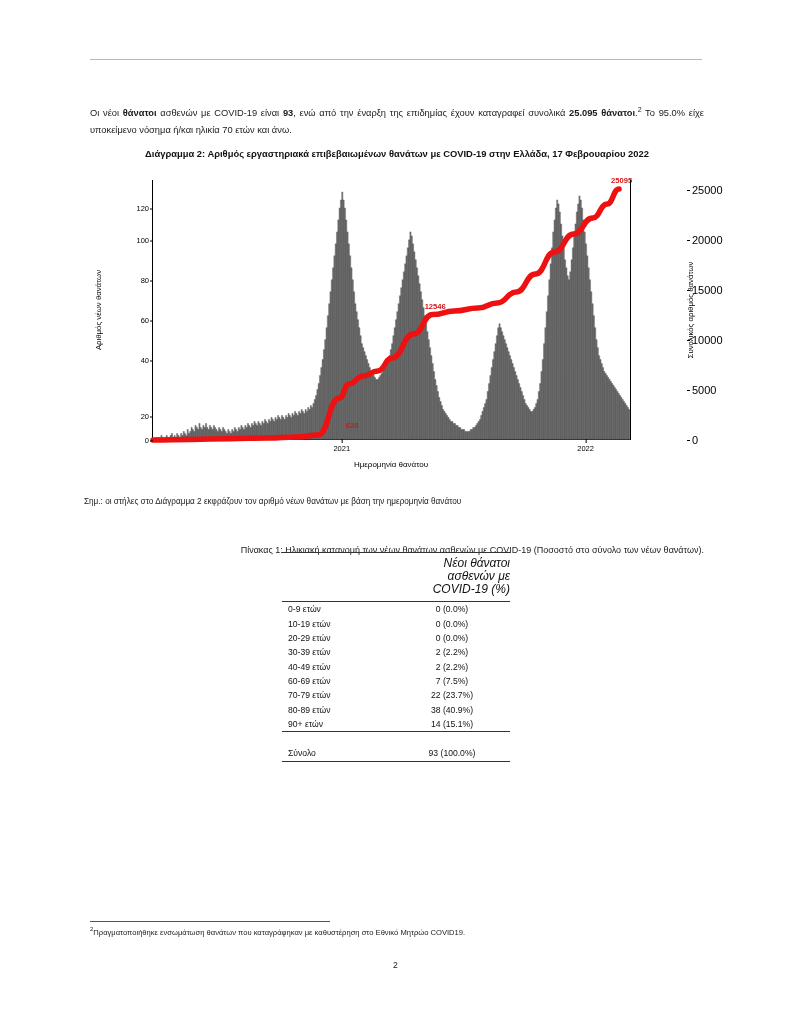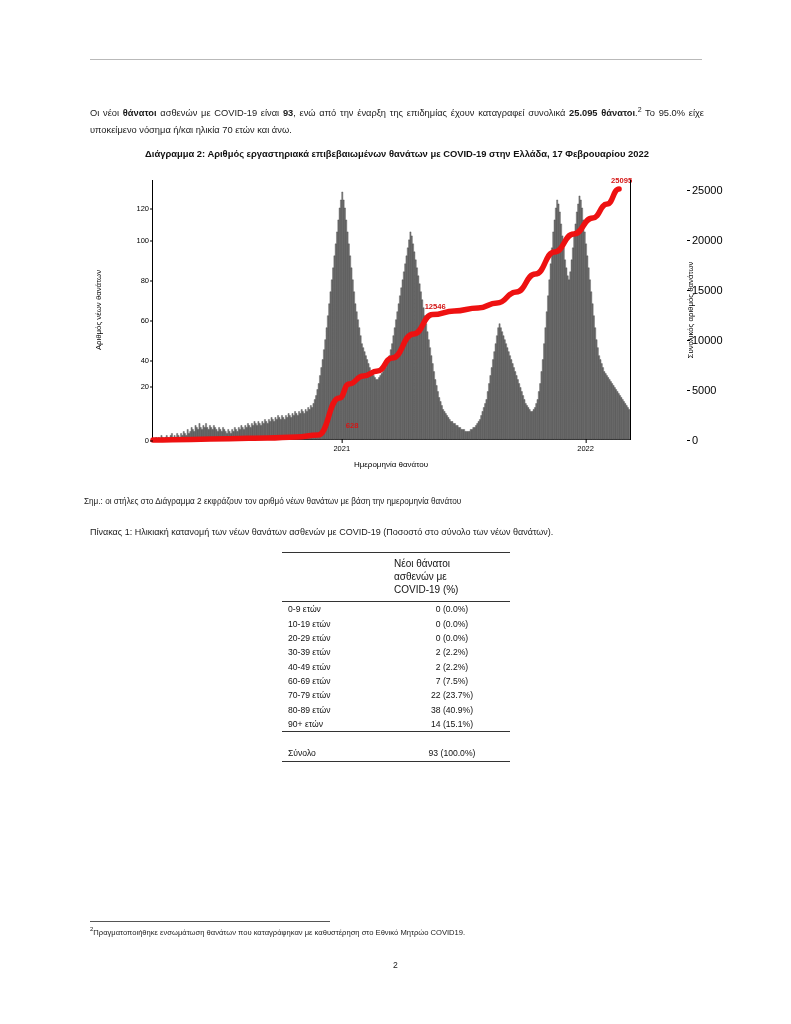--- a/index.html
+++ b/index.html
@@ -174,44 +174,45 @@
     position: absolute;
     left: 84px;
     top: 497px;
     font-size: 8.2px;
     color: #1a1a1a;
   }
   
   .table-title {
     position: absolute;
     left: 90px;
-    top: 527px;
+    top: 545px;
     width: 614px;
-    text-align: left;
+    text-align: right;
     font-size: 9px;
     color: #1a1a1a;
   }
   .tbl {
     position: absolute;
     left: 282px;
     top: 552px;
     width: 228px;
     border-collapse: collapse;
     font-size: 8.6px;
     color: #111;
   }
   .tbl th, .tbl td {
     padding: 0;
     font-weight: normal;
   }
   .tbl .hdr-cell {
-    text-align: left;
+    text-align: right;
     padding: 4px 0 5px 0;
     line-height: 13px;
-    font-size: 10px;
+    font-size: 12px;
+    font-style: italic;
   }
   .tbl thead tr.top-line th { border-top: 1px solid #333; }
   .tbl thead tr.bot-line th { border-bottom: 1px solid #333; }
   .tbl td.label { text-align: left; padding: 2.2px 0 2.2px 6px; }
   .tbl td.val { text-align: center; padding: 2.2px 0; }
   .tbl tr.gap td { padding-top: 9px; }
   .tbl tr.total td { border-top: 1px solid #333; padding-top: 16px; padding-bottom: 3px; }
   .tbl tr.last-line td { border-bottom: 1px solid #333; }
   
   .fn-rule {
@@ -258,21 +259,21 @@
     <div class="ylabel-right">Συνολικός αριθμός θανάτων</div>
 
     <div class="plot" id="plot">
       <svg class="bars" id="bars-svg" viewBox="0 0 478 260" preserveAspectRatio="none">
           <path d="M0.00,260L0.00,260.00L1.21,260.00L1.21,260ZM1.31,260L1.31,260.00L2.52,260.00L2.52,260ZM2.63,260L2.63,258.00L3.83,258.00L3.83,260ZM3.94,260L3.94,260.00L5.15,260.00L5.15,260ZM5.25,260L5.25,258.00L6.46,258.00L6.46,260ZM6.57,260L6.57,260.00L7.77,260.00L7.77,260ZM7.88,260L7.88,256.00L9.09,256.00L9.09,260ZM9.19,260L9.19,258.00L10.40,258.00L10.40,260ZM10.51,260L10.51,260.00L11.71,260.00L11.71,260ZM11.82,260L11.82,258.00L13.03,258.00L13.03,260ZM13.13,260L13.13,256.00L14.34,256.00L14.34,260ZM14.45,260L14.45,258.00L15.65,258.00L15.65,260ZM15.76,260L15.76,260.00L16.97,260.00L16.97,260ZM17.07,260L17.07,256.00L18.28,256.00L18.28,260ZM18.38,260L18.38,254.00L19.59,254.00L19.59,260ZM19.70,260L19.70,258.00L20.91,258.00L20.91,260ZM21.01,260L21.01,256.00L22.22,256.00L22.22,260ZM22.32,260L22.32,258.00L23.53,258.00L23.53,260ZM23.64,260L23.64,254.00L24.85,254.00L24.85,260ZM24.95,260L24.95,256.00L26.16,256.00L26.16,260ZM26.26,260L26.26,258.00L27.47,258.00L27.47,260ZM27.58,260L27.58,254.00L28.79,254.00L28.79,260ZM28.89,260L28.89,256.00L30.10,256.00L30.10,260ZM30.20,260L30.20,252.00L31.41,252.00L31.41,260ZM31.52,260L31.52,254.00L32.72,254.00L32.72,260ZM32.83,260L32.83,256.00L34.04,256.00L34.04,260ZM34.14,260L34.14,250.00L35.35,250.00L35.35,260ZM35.46,260L35.46,254.00L36.66,254.00L36.66,260ZM36.77,260L36.77,252.00L37.98,252.00L37.98,260ZM38.08,260L38.08,248.00L39.29,248.00L39.29,260ZM39.40,260L39.40,250.00L40.60,250.00L40.60,260ZM40.71,260L40.71,252.00L41.92,252.00L41.92,260ZM42.02,260L42.02,246.00L43.23,246.00L43.23,260ZM43.34,260L43.34,248.00L44.54,248.00L44.54,260ZM44.65,260L44.65,250.00L45.86,250.00L45.86,260ZM45.96,260L45.96,244.00L47.17,244.00L47.17,260ZM47.27,260L47.27,248.00L48.48,248.00L48.48,260ZM48.59,260L48.59,250.00L49.80,250.00L49.80,260ZM49.90,260L49.90,246.00L51.11,246.00L51.11,260ZM51.21,260L51.21,248.00L52.42,248.00L52.42,260ZM52.53,260L52.53,244.00L53.74,244.00L53.74,260ZM53.84,260L53.84,248.00L55.05,248.00L55.05,260ZM55.15,260L55.15,250.00L56.36,250.00L56.36,260ZM56.47,260L56.47,246.00L57.68,246.00L57.68,260ZM57.78,260L57.78,248.00L58.99,248.00L58.99,260ZM59.09,260L59.09,250.00L60.30,250.00L60.30,260ZM60.41,260L60.41,246.00L61.61,246.00L61.61,260ZM61.72,260L61.72,248.00L62.93,248.00L62.93,260ZM63.03,260L63.03,250.00L64.24,250.00L64.24,260ZM64.35,260L64.35,252.00L65.55,252.00L65.55,260ZM65.66,260L65.66,248.00L66.87,248.00L66.87,260ZM66.97,260L66.97,250.00L68.18,250.00L68.18,260ZM68.29,260L68.29,252.00L69.49,252.00L69.49,260ZM69.60,260L69.60,248.00L70.81,248.00L70.81,260ZM70.91,260L70.91,250.00L72.12,250.00L72.12,260ZM72.23,260L72.23,252.00L73.43,252.00L73.43,260ZM73.54,260L73.54,254.00L74.75,254.00L74.75,260ZM74.85,260L74.85,250.00L76.06,250.00L76.06,260ZM76.16,260L76.16,252.00L77.37,252.00L77.37,260ZM77.48,260L77.48,254.00L78.69,254.00L78.69,260ZM78.79,260L78.79,250.00L80.00,250.00L80.00,260ZM80.10,260L80.10,252.00L81.31,252.00L81.31,260ZM81.42,260L81.42,248.00L82.63,248.00L82.63,260ZM82.73,260L82.73,250.00L83.94,250.00L83.94,260ZM84.04,260L84.04,252.00L85.25,252.00L85.25,260ZM85.36,260L85.36,248.00L86.57,248.00L86.57,260ZM86.67,260L86.67,250.00L87.88,250.00L87.88,260ZM87.98,260L87.98,246.00L89.19,246.00L89.19,260ZM89.30,260L89.30,248.00L90.50,248.00L90.50,260ZM90.61,260L90.61,250.00L91.82,250.00L91.82,260ZM91.92,260L91.92,246.00L93.13,246.00L93.13,260ZM93.24,260L93.24,248.00L94.44,248.00L94.44,260ZM94.55,260L94.55,244.00L95.76,244.00L95.76,260ZM95.86,260L95.86,246.00L97.07,246.00L97.07,260ZM97.18,260L97.18,248.00L98.38,248.00L98.38,260ZM98.49,260L98.49,244.00L99.70,244.00L99.70,260ZM99.80,260L99.80,246.00L101.01,246.00L101.01,260ZM101.12,260L101.12,242.00L102.32,242.00L102.32,260ZM102.43,260L102.43,244.00L103.64,244.00L103.64,260ZM103.74,260L103.74,246.00L104.95,246.00L104.95,260ZM105.05,260L105.05,242.00L106.26,242.00L106.26,260ZM106.37,260L106.37,244.00L107.58,244.00L107.58,260ZM107.68,260L107.68,246.00L108.89,246.00L108.89,260ZM108.99,260L108.99,242.00L110.20,242.00L110.20,260ZM110.31,260L110.31,244.00L111.52,244.00L111.52,260ZM111.62,260L111.62,240.00L112.83,240.00L112.83,260ZM112.93,260L112.93,242.00L114.14,242.00L114.14,260ZM114.25,260L114.25,244.00L115.46,244.00L115.46,260ZM115.56,260L115.56,240.00L116.77,240.00L116.77,260ZM116.87,260L116.87,242.00L118.08,242.00L118.08,260ZM118.19,260L118.19,238.00L119.39,238.00L119.39,260ZM119.50,260L119.50,240.00L120.71,240.00L120.71,260ZM120.81,260L120.81,242.00L122.02,242.00L122.02,260ZM122.13,260L122.13,238.00L123.33,238.00L123.33,260ZM123.44,260L123.44,240.00L124.65,240.00L124.65,260ZM124.75,260L124.75,236.00L125.96,236.00L125.96,260ZM126.07,260L126.07,238.00L127.27,238.00L127.27,260ZM127.38,260L127.38,240.00L128.59,240.00L128.59,260ZM128.69,260L128.69,236.00L129.90,236.00L129.90,260ZM130.01,260L130.01,238.00L131.21,238.00L131.21,260ZM131.32,260L131.32,240.00L132.53,240.00L132.53,260ZM132.63,260L132.63,236.00L133.84,236.00L133.84,260ZM133.95,260L133.95,238.00L135.15,238.00L135.15,260ZM135.26,260L135.26,234.00L136.47,234.00L136.47,260ZM136.57,260L136.57,236.00L137.78,236.00L137.78,260ZM137.88,260L137.88,238.00L139.09,238.00L139.09,260ZM139.20,260L139.20,234.00L140.41,234.00L140.41,260ZM140.51,260L140.51,236.00L141.72,236.00L141.72,260ZM141.82,260L141.82,232.00L143.03,232.00L143.03,260ZM143.14,260L143.14,234.00L144.35,234.00L144.35,260ZM144.45,260L144.45,236.00L145.66,236.00L145.66,260ZM145.76,260L145.76,232.00L146.97,232.00L146.97,260ZM147.08,260L147.08,234.00L148.29,234.00L148.29,260ZM148.39,260L148.39,230.00L149.60,230.00L149.60,260ZM149.70,260L149.70,232.00L150.91,232.00L150.91,260ZM151.02,260L151.02,234.00L152.22,234.00L152.22,260ZM152.33,260L152.33,230.00L153.54,230.00L153.54,260ZM153.64,260L153.64,232.00L154.85,232.00L154.85,260ZM154.96,260L154.96,228.00L156.16,228.00L156.16,260ZM156.27,260L156.27,230.00L157.48,230.00L157.48,260ZM157.58,260L157.58,226.00L158.79,226.00L158.79,260ZM158.90,260L158.90,228.00L160.10,228.00L160.10,260ZM160.21,260L160.21,224.00L161.42,224.00L161.42,260ZM161.52,260L161.52,220.00L162.73,220.00L162.73,260ZM162.84,260L162.84,216.00L164.04,216.00L164.04,260ZM164.15,260L164.15,210.00L165.36,210.00L165.36,260ZM165.46,260L165.46,204.00L166.67,204.00L166.67,260ZM166.77,260L166.77,196.00L167.98,196.00L167.98,260ZM168.09,260L168.09,188.00L169.30,188.00L169.30,260ZM169.40,260L169.40,180.00L170.61,180.00L170.61,260ZM170.71,260L170.71,170.00L171.92,170.00L171.92,260ZM172.03,260L172.03,160.00L173.24,160.00L173.24,260ZM173.34,260L173.34,148.00L174.55,148.00L174.55,260ZM174.65,260L174.65,136.00L175.86,136.00L175.86,260ZM175.97,260L175.97,124.00L177.18,124.00L177.18,260ZM177.28,260L177.28,112.00L178.49,112.00L178.49,260ZM178.59,260L178.59,100.00L179.80,100.00L179.80,260ZM179.91,260L179.91,88.00L181.11,88.00L181.11,260ZM181.22,260L181.22,76.00L182.43,76.00L182.43,260ZM182.53,260L182.53,64.00L183.74,64.00L183.74,260ZM183.85,260L183.85,52.00L185.05,52.00L185.05,260ZM185.16,260L185.16,40.00L186.37,40.00L186.37,260ZM186.47,260L186.47,28.00L187.68,28.00L187.68,260ZM187.79,260L187.79,20.00L188.99,20.00L188.99,260ZM189.10,260L189.10,12.00L190.31,12.00L190.31,260ZM190.41,260L190.41,20.00L191.62,20.00L191.62,260ZM191.73,260L191.73,28.00L192.93,28.00L192.93,260ZM193.04,260L193.04,40.00L194.25,40.00L194.25,260ZM194.35,260L194.35,52.00L195.56,52.00L195.56,260ZM195.66,260L195.66,64.00L196.87,64.00L196.87,260ZM196.98,260L196.98,76.00L198.19,76.00L198.19,260ZM198.29,260L198.29,88.00L199.50,88.00L199.50,260ZM199.60,260L199.60,100.00L200.81,100.00L200.81,260ZM200.92,260L200.92,112.00L202.13,112.00L202.13,260ZM202.23,260L202.23,124.00L203.44,124.00L203.44,260ZM203.54,260L203.54,132.00L204.75,132.00L204.75,260ZM204.86,260L204.86,140.00L206.07,140.00L206.07,260ZM206.17,260L206.17,148.00L207.38,148.00L207.38,260ZM207.48,260L207.48,156.00L208.69,156.00L208.69,260ZM208.80,260L208.80,164.00L210.00,164.00L210.00,260ZM210.11,260L210.11,168.00L211.32,168.00L211.32,260ZM211.42,260L211.42,172.00L212.63,172.00L212.63,260ZM212.74,260L212.74,176.00L213.94,176.00L213.94,260ZM214.05,260L214.05,180.00L215.26,180.00L215.26,260ZM215.36,260L215.36,184.00L216.57,184.00L216.57,260ZM216.68,260L216.68,188.00L217.88,188.00L217.88,260ZM217.99,260L217.99,192.00L219.20,192.00L219.20,260ZM219.30,260L219.30,194.00L220.51,194.00L220.51,260ZM220.62,260L220.62,196.00L221.82,196.00L221.82,260ZM221.93,260L221.93,198.00L223.14,198.00L223.14,260ZM223.24,260L223.24,200.00L224.45,200.00L224.45,260ZM224.55,260L224.55,200.00L225.76,200.00L225.76,260ZM225.87,260L225.87,198.00L227.08,198.00L227.08,260ZM227.18,260L227.18,196.00L228.39,196.00L228.39,260ZM228.49,260L228.49,194.00L229.70,194.00L229.70,260ZM229.81,260L229.81,192.00L231.02,192.00L231.02,260ZM231.12,260L231.12,190.00L232.33,190.00L232.33,260ZM232.43,260L232.43,188.00L233.64,188.00L233.64,260ZM233.75,260L233.75,184.00L234.96,184.00L234.96,260ZM235.06,260L235.06,180.00L236.27,180.00L236.27,260ZM236.37,260L236.37,176.00L237.58,176.00L237.58,260ZM237.69,260L237.69,170.00L238.89,170.00L238.89,260ZM239.00,260L239.00,164.00L240.21,164.00L240.21,260ZM240.31,260L240.31,156.00L241.52,156.00L241.52,260ZM241.63,260L241.63,148.00L242.83,148.00L242.83,260ZM242.94,260L242.94,140.00L244.15,140.00L244.15,260ZM244.25,260L244.25,132.00L245.46,132.00L245.46,260ZM245.57,260L245.57,124.00L246.77,124.00L246.77,260ZM246.88,260L246.88,116.00L248.09,116.00L248.09,260ZM248.19,260L248.19,108.00L249.40,108.00L249.40,260ZM249.51,260L249.51,100.00L250.71,100.00L250.71,260ZM250.82,260L250.82,92.00L252.03,92.00L252.03,260ZM252.13,260L252.13,84.00L253.34,84.00L253.34,260ZM253.45,260L253.45,76.00L254.65,76.00L254.65,260ZM254.76,260L254.76,68.00L255.97,68.00L255.97,260ZM256.07,260L256.07,60.00L257.28,60.00L257.28,260ZM257.38,260L257.38,52.00L258.59,52.00L258.59,260ZM258.70,260L258.70,56.00L259.91,56.00L259.91,260ZM260.01,260L260.01,64.00L261.22,64.00L261.22,260ZM261.32,260L261.32,72.00L262.53,72.00L262.53,260ZM262.64,260L262.64,80.00L263.85,80.00L263.85,260ZM263.95,260L263.95,88.00L265.16,88.00L265.16,260ZM265.26,260L265.26,96.00L266.47,96.00L266.47,260ZM266.58,260L266.58,104.00L267.79,104.00L267.79,260ZM267.89,260L267.89,112.00L269.10,112.00L269.10,260ZM269.20,260L269.20,120.00L270.41,120.00L270.41,260ZM270.52,260L270.52,128.00L271.72,128.00L271.72,260ZM271.83,260L271.83,136.00L273.04,136.00L273.04,260ZM273.14,260L273.14,144.00L274.35,144.00L274.35,260ZM274.46,260L274.46,152.00L275.66,152.00L275.66,260ZM275.77,260L275.77,160.00L276.98,160.00L276.98,260ZM277.08,260L277.08,168.00L278.29,168.00L278.29,260ZM278.40,260L278.40,176.00L279.60,176.00L279.60,260ZM279.71,260L279.71,184.00L280.92,184.00L280.92,260ZM281.02,260L281.02,192.00L282.23,192.00L282.23,260ZM282.34,260L282.34,200.00L283.54,200.00L283.54,260ZM283.65,260L283.65,206.00L284.86,206.00L284.86,260ZM284.96,260L284.96,212.00L286.17,212.00L286.17,260ZM286.27,260L286.27,218.00L287.48,218.00L287.48,260ZM287.59,260L287.59,222.00L288.80,222.00L288.80,260ZM288.90,260L288.90,226.00L290.11,226.00L290.11,260ZM290.21,260L290.21,230.00L291.42,230.00L291.42,260ZM291.53,260L291.53,232.00L292.74,232.00L292.74,260ZM292.84,260L292.84,234.00L294.05,234.00L294.05,260ZM294.15,260L294.15,236.00L295.36,236.00L295.36,260ZM295.47,260L295.47,238.00L296.68,238.00L296.68,260ZM296.78,260L296.78,240.00L297.99,240.00L297.99,260ZM298.09,260L298.09,242.00L299.30,242.00L299.30,260ZM299.41,260L299.41,242.00L300.61,242.00L300.61,260ZM300.72,260L300.72,244.00L301.93,244.00L301.93,260ZM302.03,260L302.03,244.00L303.24,244.00L303.24,260ZM303.35,260L303.35,246.00L304.55,246.00L304.55,260ZM304.66,260L304.66,246.00L305.87,246.00L305.87,260ZM305.97,260L305.97,248.00L307.18,248.00L307.18,260ZM307.29,260L307.29,248.00L308.49,248.00L308.49,260ZM308.60,260L308.60,250.00L309.81,250.00L309.81,260ZM309.91,260L309.91,250.00L311.12,250.00L311.12,260ZM311.23,260L311.23,250.00L312.43,250.00L312.43,260ZM312.54,260L312.54,252.00L313.75,252.00L313.75,260ZM313.85,260L313.85,252.00L315.06,252.00L315.06,260ZM315.16,260L315.16,252.00L316.37,252.00L316.37,260ZM316.48,260L316.48,252.00L317.69,252.00L317.69,260ZM317.79,260L317.79,250.00L319.00,250.00L319.00,260ZM319.10,260L319.10,250.00L320.31,250.00L320.31,260ZM320.42,260L320.42,248.00L321.63,248.00L321.63,260ZM321.73,260L321.73,248.00L322.94,248.00L322.94,260ZM323.04,260L323.04,246.00L324.25,246.00L324.25,260ZM324.36,260L324.36,244.00L325.57,244.00L325.57,260ZM325.67,260L325.67,242.00L326.88,242.00L326.88,260ZM326.98,260L326.98,240.00L328.19,240.00L328.19,260ZM328.30,260L328.30,236.00L329.50,236.00L329.50,260ZM329.61,260L329.61,232.00L330.82,232.00L330.82,260ZM330.92,260L330.92,228.00L332.13,228.00L332.13,260ZM332.24,260L332.24,224.00L333.44,224.00L333.44,260ZM333.55,260L333.55,220.00L334.76,220.00L334.76,260ZM334.86,260L334.86,212.00L336.07,212.00L336.07,260ZM336.18,260L336.18,204.00L337.38,204.00L337.38,260ZM337.49,260L337.49,196.00L338.70,196.00L338.70,260ZM338.80,260L338.80,188.00L340.01,188.00L340.01,260ZM340.12,260L340.12,180.00L341.32,180.00L341.32,260ZM341.43,260L341.43,172.00L342.64,172.00L342.64,260ZM342.74,260L342.74,164.00L343.95,164.00L343.95,260ZM344.05,260L344.05,156.00L345.26,156.00L345.26,260ZM345.37,260L345.37,148.00L346.58,148.00L346.58,260ZM346.68,260L346.68,144.00L347.89,144.00L347.89,260ZM347.99,260L347.99,148.00L349.20,148.00L349.20,260ZM349.31,260L349.31,152.00L350.52,152.00L350.52,260ZM350.62,260L350.62,156.00L351.83,156.00L351.83,260ZM351.93,260L351.93,160.00L353.14,160.00L353.14,260ZM353.25,260L353.25,164.00L354.46,164.00L354.46,260ZM354.56,260L354.56,168.00L355.77,168.00L355.77,260ZM355.87,260L355.87,172.00L357.08,172.00L357.08,260ZM357.19,260L357.19,176.00L358.39,176.00L358.39,260ZM358.50,260L358.50,180.00L359.71,180.00L359.71,260ZM359.81,260L359.81,184.00L361.02,184.00L361.02,260ZM361.13,260L361.13,188.00L362.33,188.00L362.33,260ZM362.44,260L362.44,192.00L363.65,192.00L363.65,260ZM363.75,260L363.75,196.00L364.96,196.00L364.96,260ZM365.07,260L365.07,200.00L366.27,200.00L366.27,260ZM366.38,260L366.38,204.00L367.59,204.00L367.59,260ZM367.69,260L367.69,208.00L368.90,208.00L368.90,260ZM369.01,260L369.01,212.00L370.21,212.00L370.21,260ZM370.32,260L370.32,216.00L371.53,216.00L371.53,260ZM371.63,260L371.63,220.00L372.84,220.00L372.84,260ZM372.95,260L372.95,224.00L374.15,224.00L374.15,260ZM374.26,260L374.26,226.00L375.47,226.00L375.47,260ZM375.57,260L375.57,228.00L376.78,228.00L376.78,260ZM376.88,260L376.88,230.00L378.09,230.00L378.09,260ZM378.20,260L378.20,232.00L379.41,232.00L379.41,260ZM379.51,260L379.51,232.00L380.72,232.00L380.72,260ZM380.82,260L380.82,230.00L382.03,230.00L382.03,260ZM382.14,260L382.14,228.00L383.35,228.00L383.35,260ZM383.45,260L383.45,224.00L384.66,224.00L384.66,260ZM384.76,260L384.76,220.00L385.97,220.00L385.97,260ZM386.08,260L386.08,212.00L387.29,212.00L387.29,260ZM387.39,260L387.39,204.00L388.60,204.00L388.60,260ZM388.70,260L388.70,192.00L389.91,192.00L389.91,260ZM390.02,260L390.02,180.00L391.22,180.00L391.22,260ZM391.33,260L391.33,164.00L392.54,164.00L392.54,260ZM392.64,260L392.64,148.00L393.85,148.00L393.85,260ZM393.96,260L393.96,132.00L395.16,132.00L395.16,260ZM395.27,260L395.27,116.00L396.48,116.00L396.48,260ZM396.58,260L396.58,100.00L397.79,100.00L397.79,260ZM397.90,260L397.90,84.00L399.10,84.00L399.10,260ZM399.21,260L399.21,68.00L400.42,68.00L400.42,260ZM400.52,260L400.52,52.00L401.73,52.00L401.73,260ZM401.84,260L401.84,40.00L403.04,40.00L403.04,260ZM403.15,260L403.15,28.00L404.36,28.00L404.36,260ZM404.46,260L404.46,20.00L405.67,20.00L405.67,260ZM405.77,260L405.77,24.00L406.98,24.00L406.98,260ZM407.09,260L407.09,32.00L408.30,32.00L408.30,260ZM408.40,260L408.40,44.00L409.61,44.00L409.61,260ZM409.71,260L409.71,56.00L410.92,56.00L410.92,260ZM411.03,260L411.03,68.00L412.24,68.00L412.24,260ZM412.34,260L412.34,80.00L413.55,80.00L413.55,260ZM413.65,260L413.65,88.00L414.86,88.00L414.86,260ZM414.97,260L414.97,96.00L416.18,96.00L416.18,260ZM416.28,260L416.28,100.00L417.49,100.00L417.49,260ZM417.59,260L417.59,92.00L418.80,92.00L418.80,260ZM418.91,260L418.91,80.00L420.11,80.00L420.11,260ZM420.22,260L420.22,68.00L421.43,68.00L421.43,260ZM421.53,260L421.53,56.00L422.74,56.00L422.74,260ZM422.85,260L422.85,44.00L424.05,44.00L424.05,260ZM424.16,260L424.16,32.00L425.37,32.00L425.37,260ZM425.47,260L425.47,24.00L426.68,24.00L426.68,260ZM426.79,260L426.79,16.00L427.99,16.00L427.99,260ZM428.10,260L428.10,20.00L429.31,20.00L429.31,260ZM429.41,260L429.41,28.00L430.62,28.00L430.62,260ZM430.73,260L430.73,40.00L431.93,40.00L431.93,260ZM432.04,260L432.04,52.00L433.25,52.00L433.25,260ZM433.35,260L433.35,64.00L434.56,64.00L434.56,260ZM434.66,260L434.66,76.00L435.87,76.00L435.87,260ZM435.98,260L435.98,88.00L437.19,88.00L437.19,260ZM437.29,260L437.29,100.00L438.50,100.00L438.50,260ZM438.60,260L438.60,112.00L439.81,112.00L439.81,260ZM439.92,260L439.92,124.00L441.13,124.00L441.13,260ZM441.23,260L441.23,136.00L442.44,136.00L442.44,260ZM442.54,260L442.54,148.00L443.75,148.00L443.75,260ZM443.86,260L443.86,160.00L445.07,160.00L445.07,260ZM445.17,260L445.17,168.00L446.38,168.00L446.38,260ZM446.48,260L446.48,176.00L447.69,176.00L447.69,260ZM447.80,260L447.80,180.00L449.00,180.00L449.00,260ZM449.11,260L449.11,184.00L450.32,184.00L450.32,260ZM450.42,260L450.42,188.00L451.63,188.00L451.63,260ZM451.74,260L451.74,192.00L452.94,192.00L452.94,260ZM453.05,260L453.05,194.00L454.26,194.00L454.26,260ZM454.36,260L454.36,196.00L455.57,196.00L455.57,260ZM455.68,260L455.68,198.00L456.88,198.00L456.88,260ZM456.99,260L456.99,200.00L458.20,200.00L458.20,260ZM458.30,260L458.30,202.00L459.51,202.00L459.51,260ZM459.62,260L459.62,204.00L460.82,204.00L460.82,260ZM460.93,260L460.93,206.00L462.14,206.00L462.14,260ZM462.24,260L462.24,208.00L463.45,208.00L463.45,260ZM463.55,260L463.55,210.00L464.76,210.00L464.76,260ZM464.87,260L464.87,212.00L466.08,212.00L466.08,260ZM466.18,260L466.18,214.00L467.39,214.00L467.39,260ZM467.49,260L467.49,216.00L468.70,216.00L468.70,260ZM468.81,260L468.81,218.00L470.02,218.00L470.02,260ZM470.12,260L470.12,220.00L471.33,220.00L471.33,260ZM471.43,260L471.43,222.00L472.64,222.00L472.64,260ZM472.75,260L472.75,224.00L473.96,224.00L473.96,260ZM474.06,260L474.06,226.00L475.27,226.00L475.27,260ZM475.37,260L475.37,228.00L476.58,228.00L476.58,260ZM476.69,260L476.69,230.00L477.89,230.00L477.89,260Z" fill="#808080" stroke="#3a3a3a" stroke-width="0.35"></path>
         </svg>
       <svg class="cum-line" id="line-svg" width="478" height="260" viewBox="0 0 478 260">
           <path d="M0.00,260.00 C19.12,260.00 19.12,259.40 38.24,259.40 C57.36,259.40 57.36,258.70 76.48,258.70 C95.60,258.70 95.60,258.00 114.72,258.00 C129.06,258.00 129.06,257.00 143.40,257.00 C154.16,257.00 154.16,255.00 164.91,255.00 C175.67,255.00 175.67,218.00 186.42,218.00 C191.20,218.00 191.20,204.00 195.98,204.00 C203.15,204.00 203.15,196.00 210.32,196.00 C217.49,196.00 217.49,191.00 224.66,191.00 C231.83,191.00 231.83,178.00 239.00,178.00 C249.75,178.00 249.75,154.00 260.51,154.00 C270.07,154.00 270.07,134.54 279.63,134.54 C290.38,134.54 290.38,131.00 301.14,131.00 C313.09,131.00 313.09,128.00 325.04,128.00 C334.60,128.00 334.60,123.00 344.16,123.00 C353.72,123.00 353.72,112.00 363.28,112.00 C372.84,112.00 372.84,94.00 382.40,94.00 C391.96,94.00 391.96,72.00 401.52,72.00 C411.08,72.00 411.08,54.00 420.64,54.00 C430.20,54.00 430.20,38.00 439.76,38.00 C446.93,38.00 446.93,24.00 454.10,24.00 C460.07,24.00 460.07,9.05 466.05,9.05" fill="none" stroke="#ee1111" stroke-width="5.5" stroke-linecap="round" stroke-linejoin="round"></path>
         </svg>
     <div class="ytick" style="top: 260px;">0</div>
-        <div class="ytick" style="top: 206px;">20</div>
+        <div class="ytick" style="top: 236px;">20</div>
         <div class="ytick" style="top: 180px;">40</div>
         <div class="ytick" style="top: 140px;">60</div>
         <div class="ytick" style="top: 100px;">80</div>
         <div class="ytick" style="top: 60px; text-align: center;">100</div>
         <div class="ytick" style="top: 28px;">120</div>
         <div class="ytick-r" style="top: 260px; left: 534px; position: absolute;">0</div>
         <div class="ytick-r" style="top: 210px; left: 534px; position: absolute;">5000</div>
         <div class="ytick-r" style="top: 160px; left: 534px; position: absolute;">10000</div>
         <div class="ytick-r" style="top: 110px; left: 534px; position: absolute;">15000</div>
         <div class="ytick-r" style="top: 60px; left: 534px; position: absolute;">20000</div>

